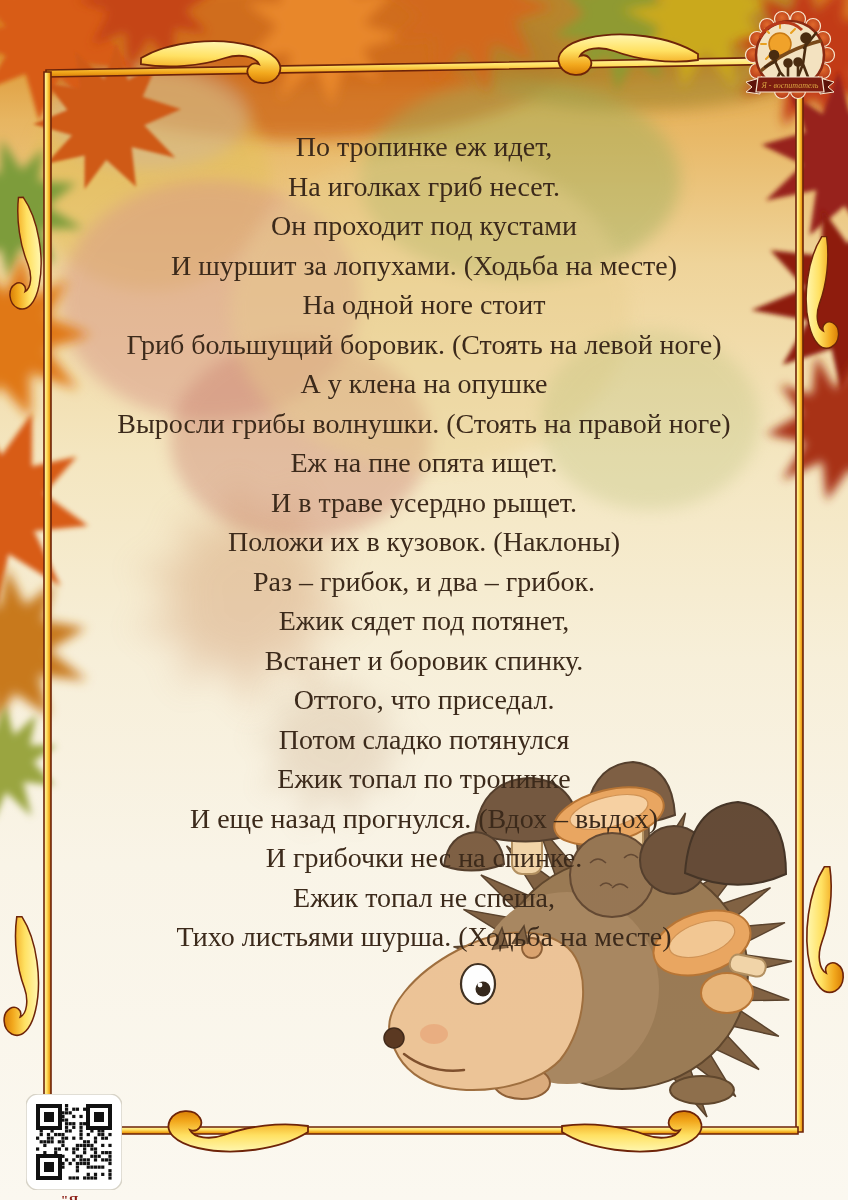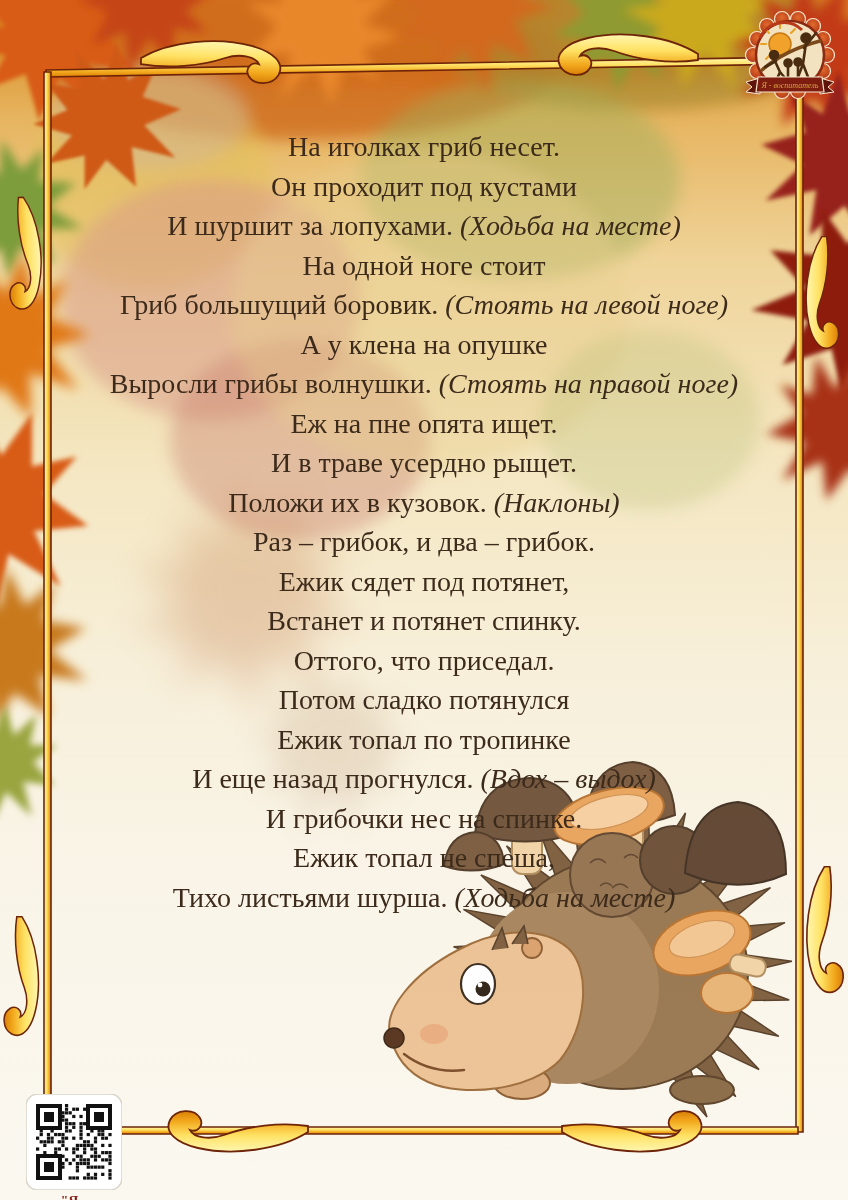--- a/index.html
+++ b/index.html
@@ -2,21 +2,21 @@
 <html><head>
 <meta charset="utf-8">
 <style>
   html,body{margin:0;padding:0;}
   body{width:848px;height:1200px;font-family:"Liberation Serif","DejaVu Serif",serif;}
   .poster{position:relative;width:848px;height:1200px;overflow:hidden;
     background:linear-gradient(180deg,#c87722 0%,#dd9734 4%,#e7b561 10%,#efd49a 22%,#f4e6c0 38%,#f7efd9 55%,#f9f4e7 72%,#fbf8f0 100%);}
   .layer{position:absolute;left:0;top:0;width:848px;height:1200px;}
   .poem{position:absolute;left:0;top:127px;width:848px;text-align:center;z-index:6;}
   .poem-line{white-space:nowrap;height:39.5px;line-height:39.5px;font-size:28px;color:#3c2a1b;}
-  .poem-line .act{font-style:italic;}
+  .poem-line .act{}
   .qr-wrap{position:absolute;left:18px;top:1094px;width:112px;z-index:9;text-align:center;}
   .qr-caption{margin-top:2px;font-size:13.5px;font-weight:bold;color:#8b1d15;letter-spacing:.3px;}
   svg{display:block;}
   .abs{position:absolute;}
 </style>
 </head>
 <body>
 
 <div class="poster">
 
@@ -154,33 +154,34 @@
     <path d="M32,316 Q58,336 92,332" fill="none" stroke="#7a4a26" stroke-width="2.5" stroke-linecap="round"></path>
     <ellipse cx="62" cy="296" rx="14" ry="10" fill="#e89a6a" opacity=".55"></ellipse>
     <ellipse cx="106" cy="246" rx="17" ry="20" fill="#ffffff" stroke="#3a2a1a" stroke-width="2.2"></ellipse>
     <circle cx="111" cy="251" r="7.5" fill="#2e2014"></circle>
       <circle cx="108" cy="247" r="2.4" fill="#fff"></circle>
     <circle cx="160" cy="210" r="10" fill="#d9a06b" stroke="#8a5a30" stroke-width="1.8"></circle>
     <path d="M120,212 l10,-22 l6,20 M140,206 l12,-18 l4,18" fill="#7d5d3d" stroke="#543c26" stroke-width="1.5"></path>
   </svg>
 
   <div class="poem">
+      <div class="poem-line"><span>По тропинке еж идет,</span></div>
       <div class="poem-line"><span>На иголках гриб несет.</span></div>
       <div class="poem-line"><span>Он проходит под кустами</span></div>
       <div class="poem-line"><span>И шуршит за лопухами.</span> <span class="act">(Ходьба на месте)</span></div>
       <div class="poem-line"><span>На одной ноге стоит</span></div>
       <div class="poem-line"><span>Гриб большущий боровик.</span> <span class="act">(Стоять на левой ноге)</span></div>
       <div class="poem-line"><span>А у клена на опушке</span></div>
       <div class="poem-line"><span>Выросли грибы волнушки.</span> <span class="act">(Стоять на правой ноге)</span></div>
       <div class="poem-line"><span>Еж на пне опята ищет.</span></div>
       <div class="poem-line"><span>И в траве усердно рыщет.</span></div>
       <div class="poem-line"><span>Положи их в кузовок.</span> <span class="act">(Наклоны)</span></div>
       <div class="poem-line"><span>Раз – грибок, и два – грибок.</span></div>
       <div class="poem-line"><span>Ежик сядет под потянет,</span></div>
-      <div class="poem-line"><span>Встанет и потянет спинку.</span></div>
+      <div class="poem-line"><span>Встанет и боровик спинку.</span></div>
       <div class="poem-line"><span>Оттого, что приседал.</span></div>
       <div class="poem-line"><span>Потом сладко потянулся</span></div>
       <div class="poem-line"><span>Ежик топал по тропинке</span></div>
       <div class="poem-line"><span>И еще назад прогнулся.</span> <span class="act">(Вдох – выдох)</span></div>
       <div class="poem-line"><span>И грибочки нес на спинке.</span></div>
       <div class="poem-line"><span>Ежик топал не спеша,</span></div>
       <div class="poem-line"><span>Тихо листьями шурша.</span> <span class="act">(Ходьба на месте)</span></div>
     </div>
 
   <svg class="abs" style="left:740px;top:8px;z-index:9;" width="102" height="96" viewBox="0 0 102 96">

